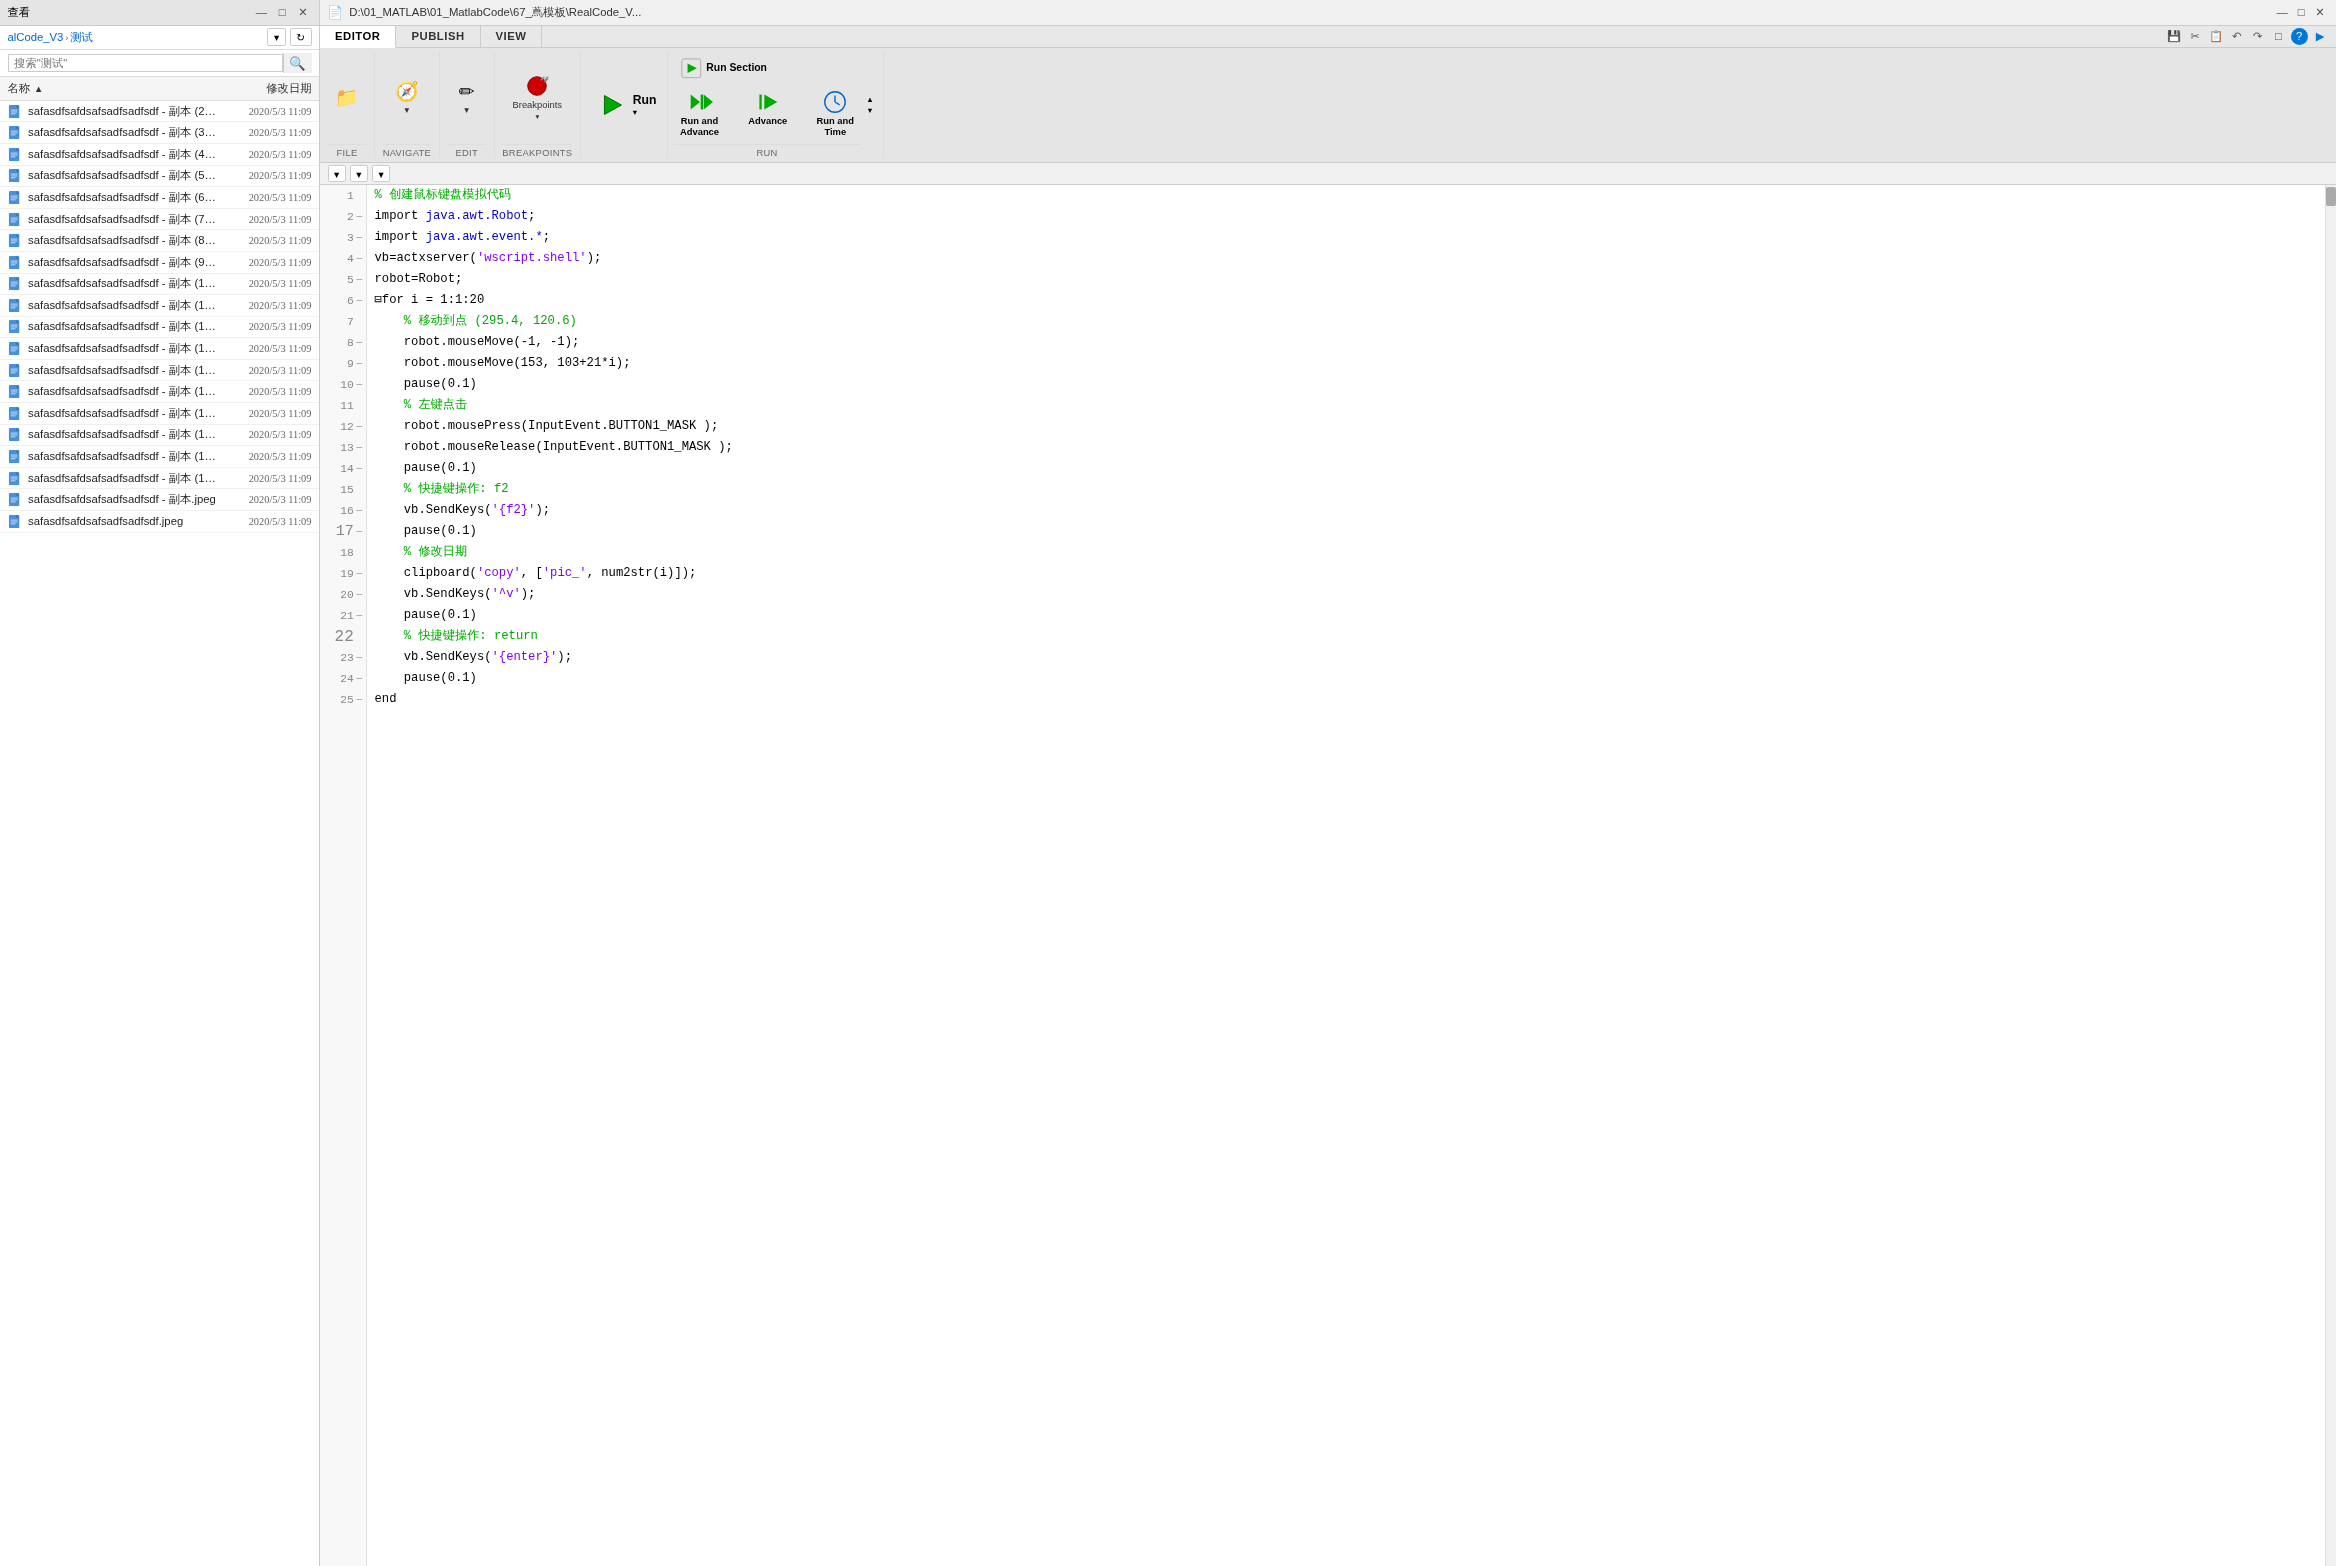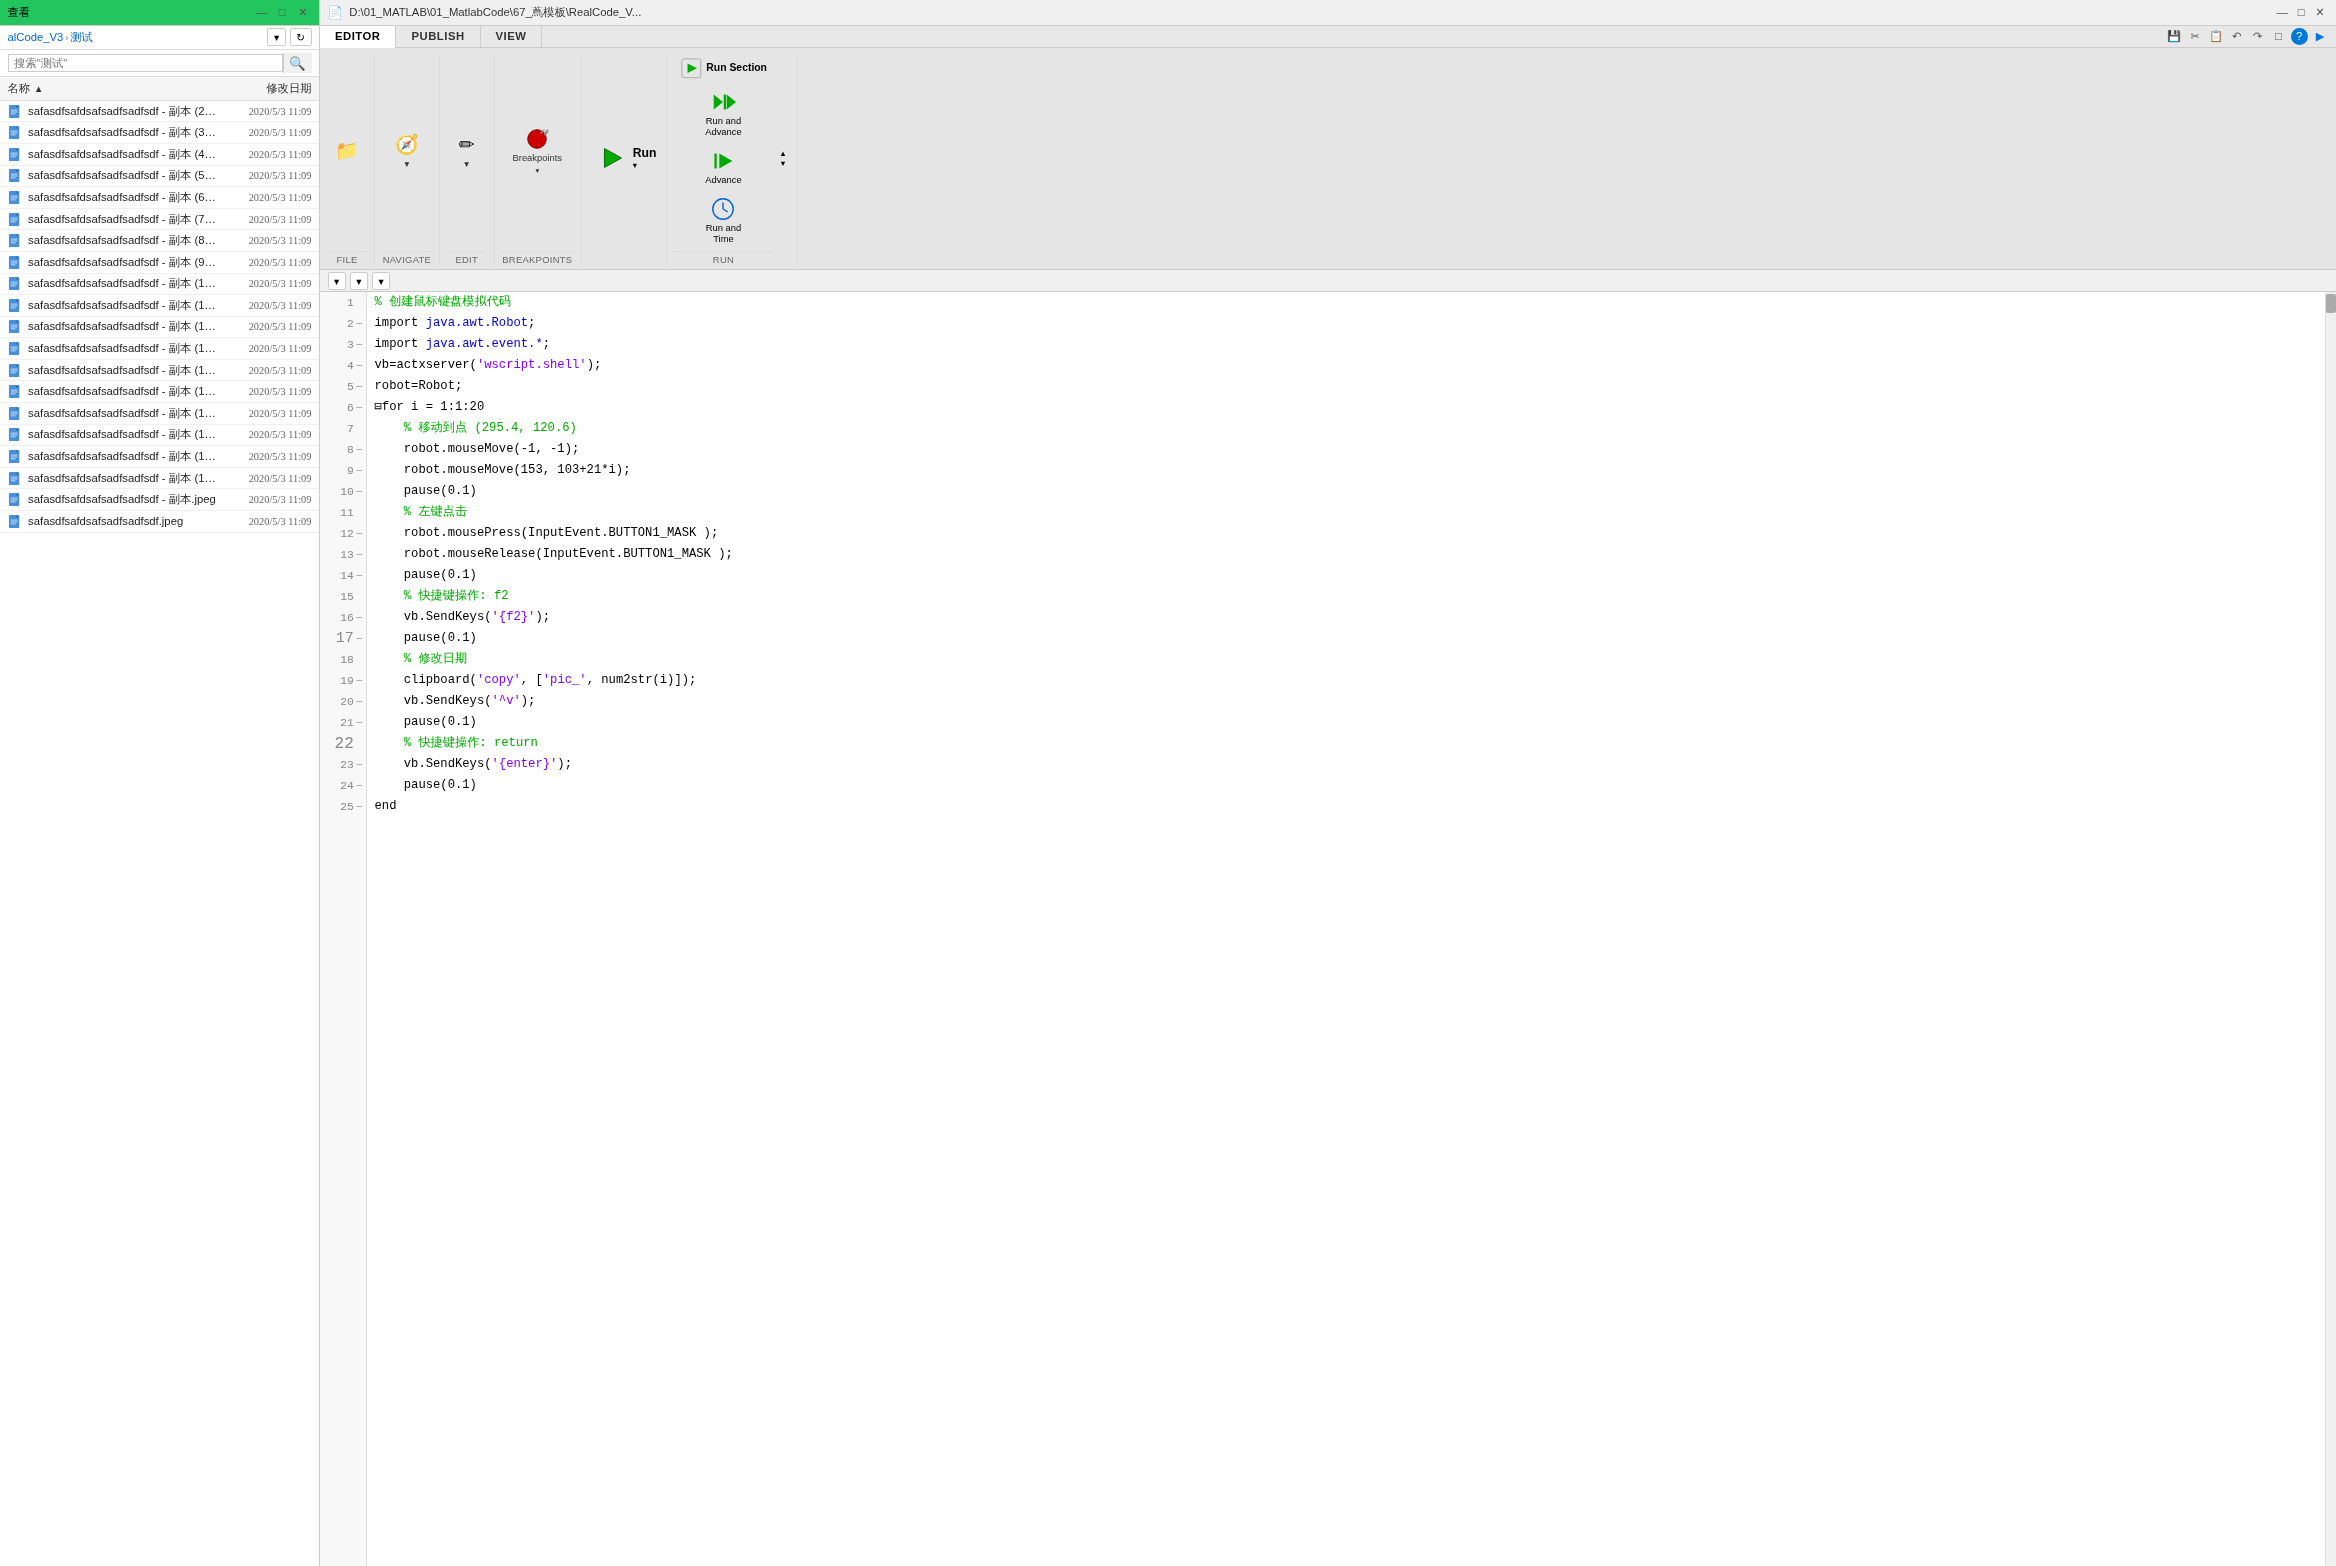--- a/index.html
+++ b/index.html
@@ -9,21 +9,21 @@
     .left-panel {
       width: 320px;
       background: #fff;
       border-right: 0.9px solid #ccc;
       display: flex;
       flex-direction: column;
       flex-shrink: 0;
     }
 
     .left-toolbar {
-      background: #22c55e;
+      background: #e5e5e5;
       border-bottom: 0.9px solid #ccc;
       padding: 3.8px 7.5px;
       display: flex;
       align-items: center;
       gap: 10px;
     }
 
     .window-controls-left {
       margin-left: auto;
       display: flex;
@@ -725,21 +725,21 @@
           <div class="ribbon-btn" style="flex-direction:row; gap:3.8px; align-items:center; width:100%;">
             <div style="width:22.6px; height:22.6px; display:flex; align-items:center; justify-content:center;">
               <svg width="22.6" height="22.6" viewBox="0 0 24 24">
                 <rect x="2" y="2" width="20" height="20" fill="none" stroke="#aaa" stroke-width="1" rx="2"></rect>
                 <polygon points="8,7 18,12 8,17" fill="#00aa00"></polygon>
               </svg>
             </div>
             <span style="font-size:10.4px; font-weight:600;">Run Section</span>
           </div>
 
-          <div style="display:flex; flex-direction:column; gap:1px;">
+          <div style="display:flex; gap:16px;font-weight:bold;">
             <div class="ribbon-btn" style="flex-direction:column; align-items:center; min-width:52px;">
               <div style="width:26px; height:26px; display:flex; align-items:center; justify-content:center;">
                 <svg width="26" height="26" viewBox="0 0 28 28">
                   <polygon points="4,6 14,14 4,22" fill="#00aa00"></polygon>
                   <line x1="16" y1="6" x2="16" y2="22" stroke="#00aa00" stroke-width="2.5"></line>
                   <polygon points="18,6 28,14 18,22" fill="#00aa00"></polygon>
                 </svg>
               </div>
               <span style="font-size:9.4px; text-align:center; line-height:1.2;">Run and<br>Advance</span>
             </div>

